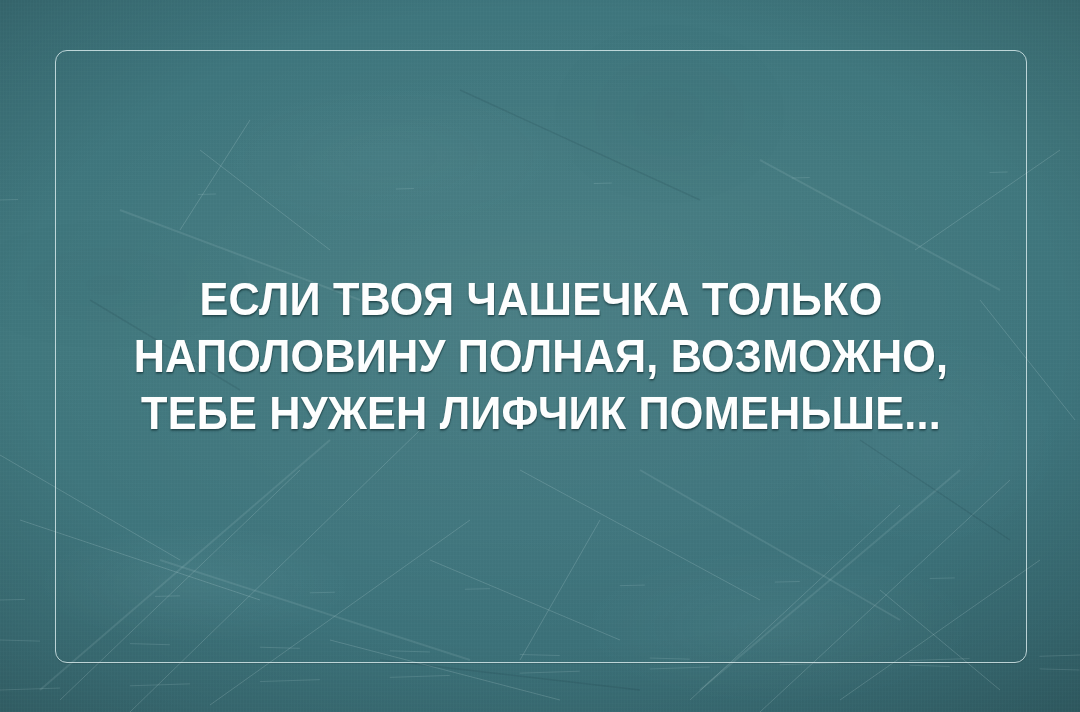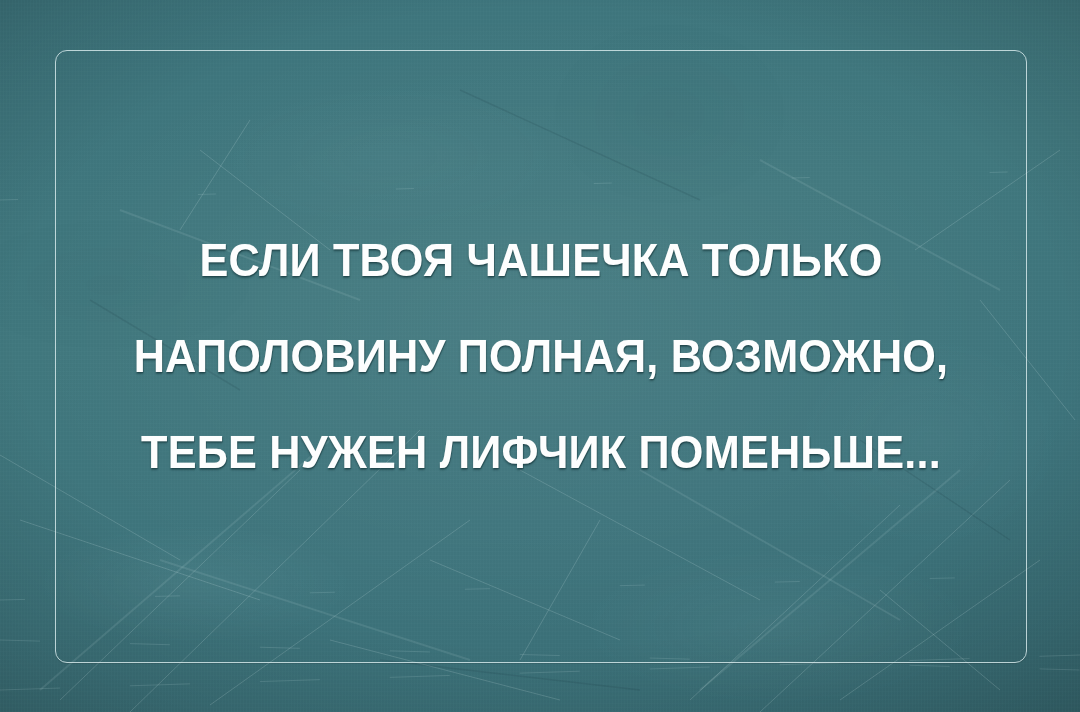--- a/index.html
+++ b/index.html
@@ -92,21 +92,20 @@
     left: 55px;
     top: 50px;
     width: 972px;
     height: 613px;
     display: flex;
     flex-direction: column;
     align-items: center;
     justify-content: center;
     box-sizing: border-box;
     padding: 0 4px;
-    gap: 39px;
   }
 
   .caption-line {
     display: block;
     width: 100%;
     text-align: center;
     color: #fdfefe;
     font-weight: 700;
     font-size: 47px;
     line-height: 57px;

